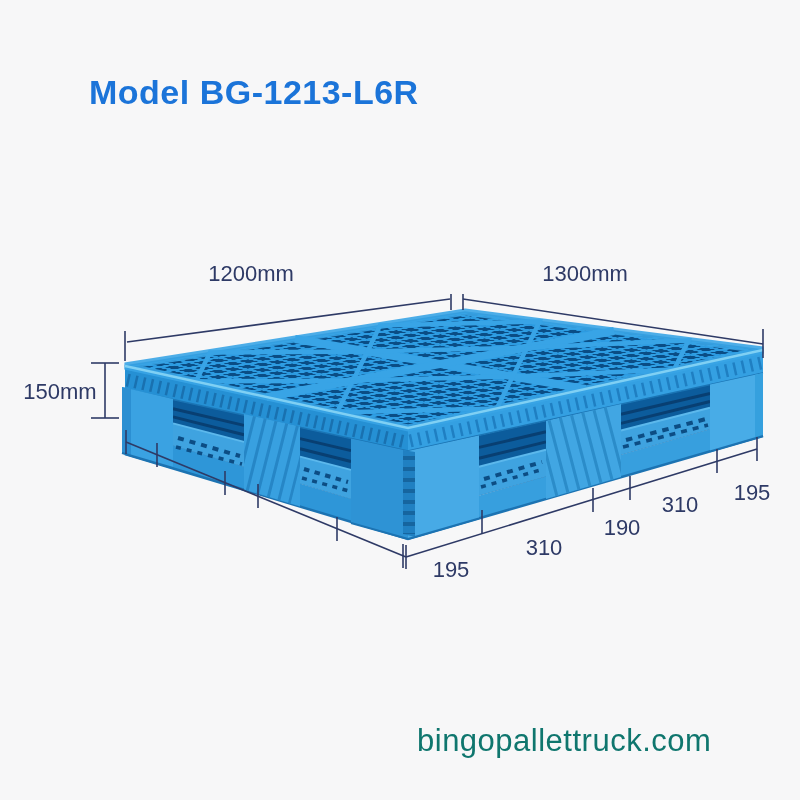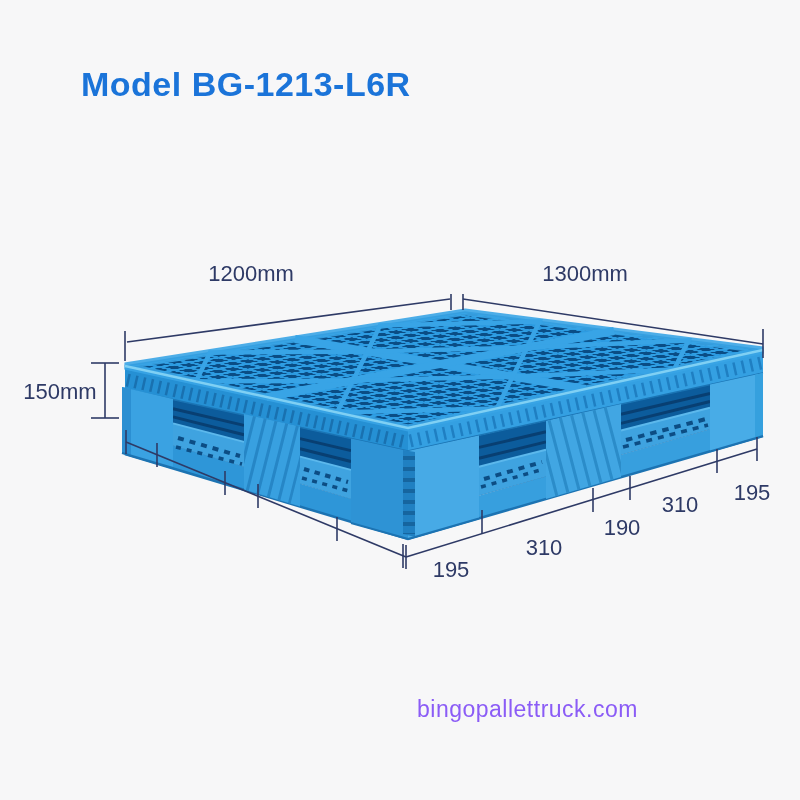--- a/index.html
+++ b/index.html
@@ -6,32 +6,32 @@
   .stage{
     position:relative;
     width:800px;height:800px;
     background:#f7f7f8;
     overflow:hidden;
     font-family:"Liberation Sans",sans-serif;
   }
   .title{
     position:absolute;
     left:73px;top:57px;
-    margin:8px;
+    margin:16px;
     font-size:34px;
     font-weight:bold;
     letter-spacing:.5px;
     color:#1b74d9;
   }
   .watermark{
     position:absolute;
-    left:417px;top:696px;
-    font-size:23px;
+    left:417px;top:723px;
+    font-size:31px;
     letter-spacing:.5px;
-    color:#8b5cf6;
+    color:#0f766e;
   }
   svg.diagram{position:absolute;left:0;top:0;}
   svg text{
     font-family:"Liberation Sans",sans-serif;
     font-size:22px;
     fill:#2e3a66;
   }
 </style>
 </head>
 <body>

